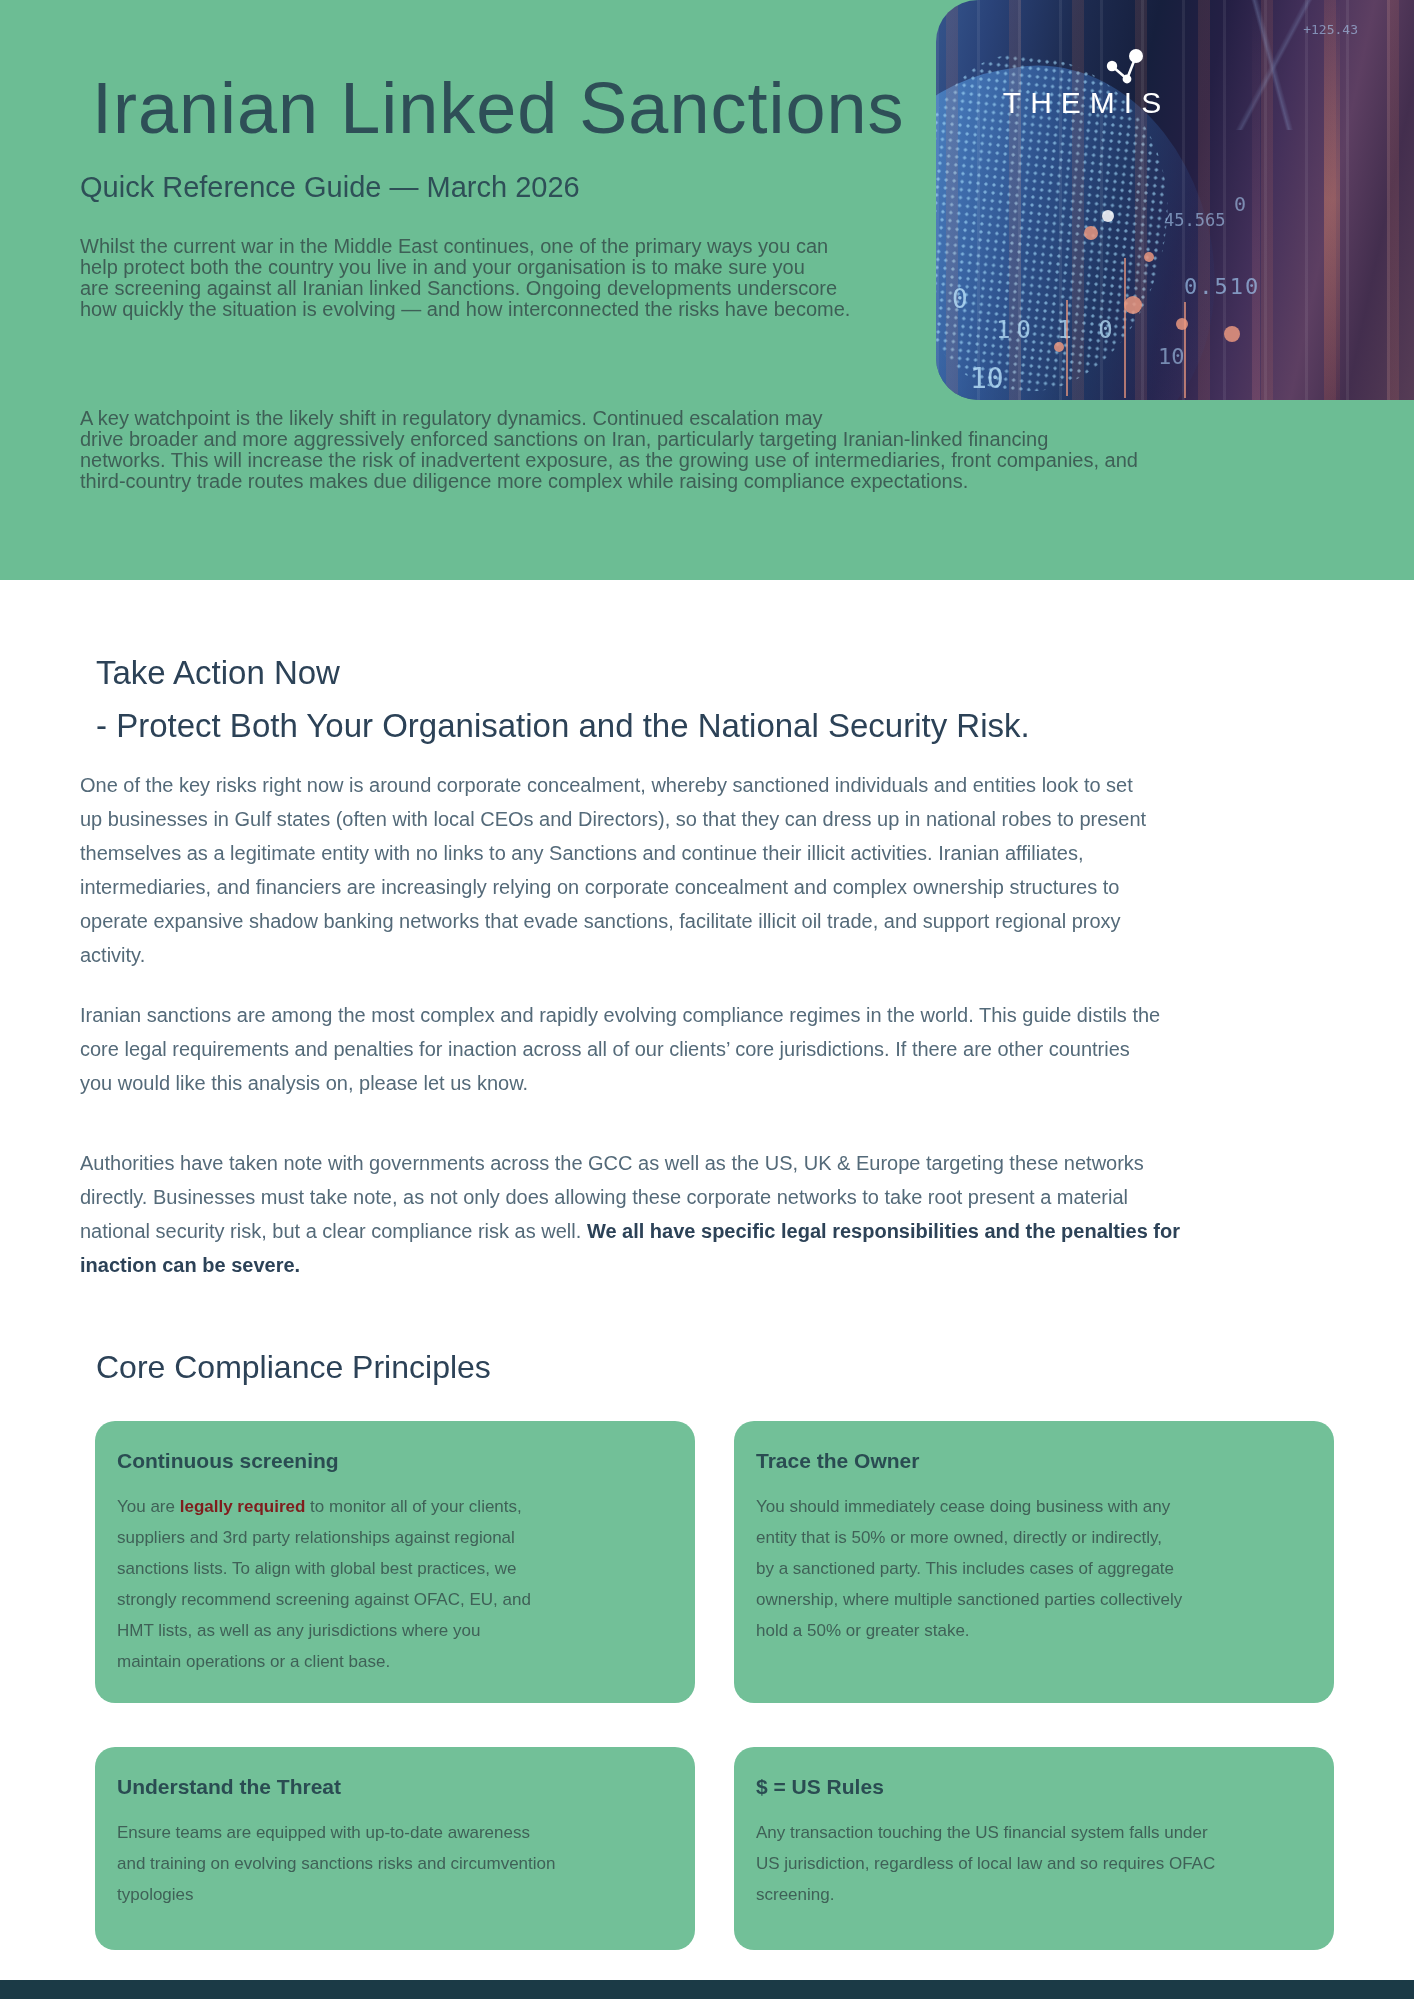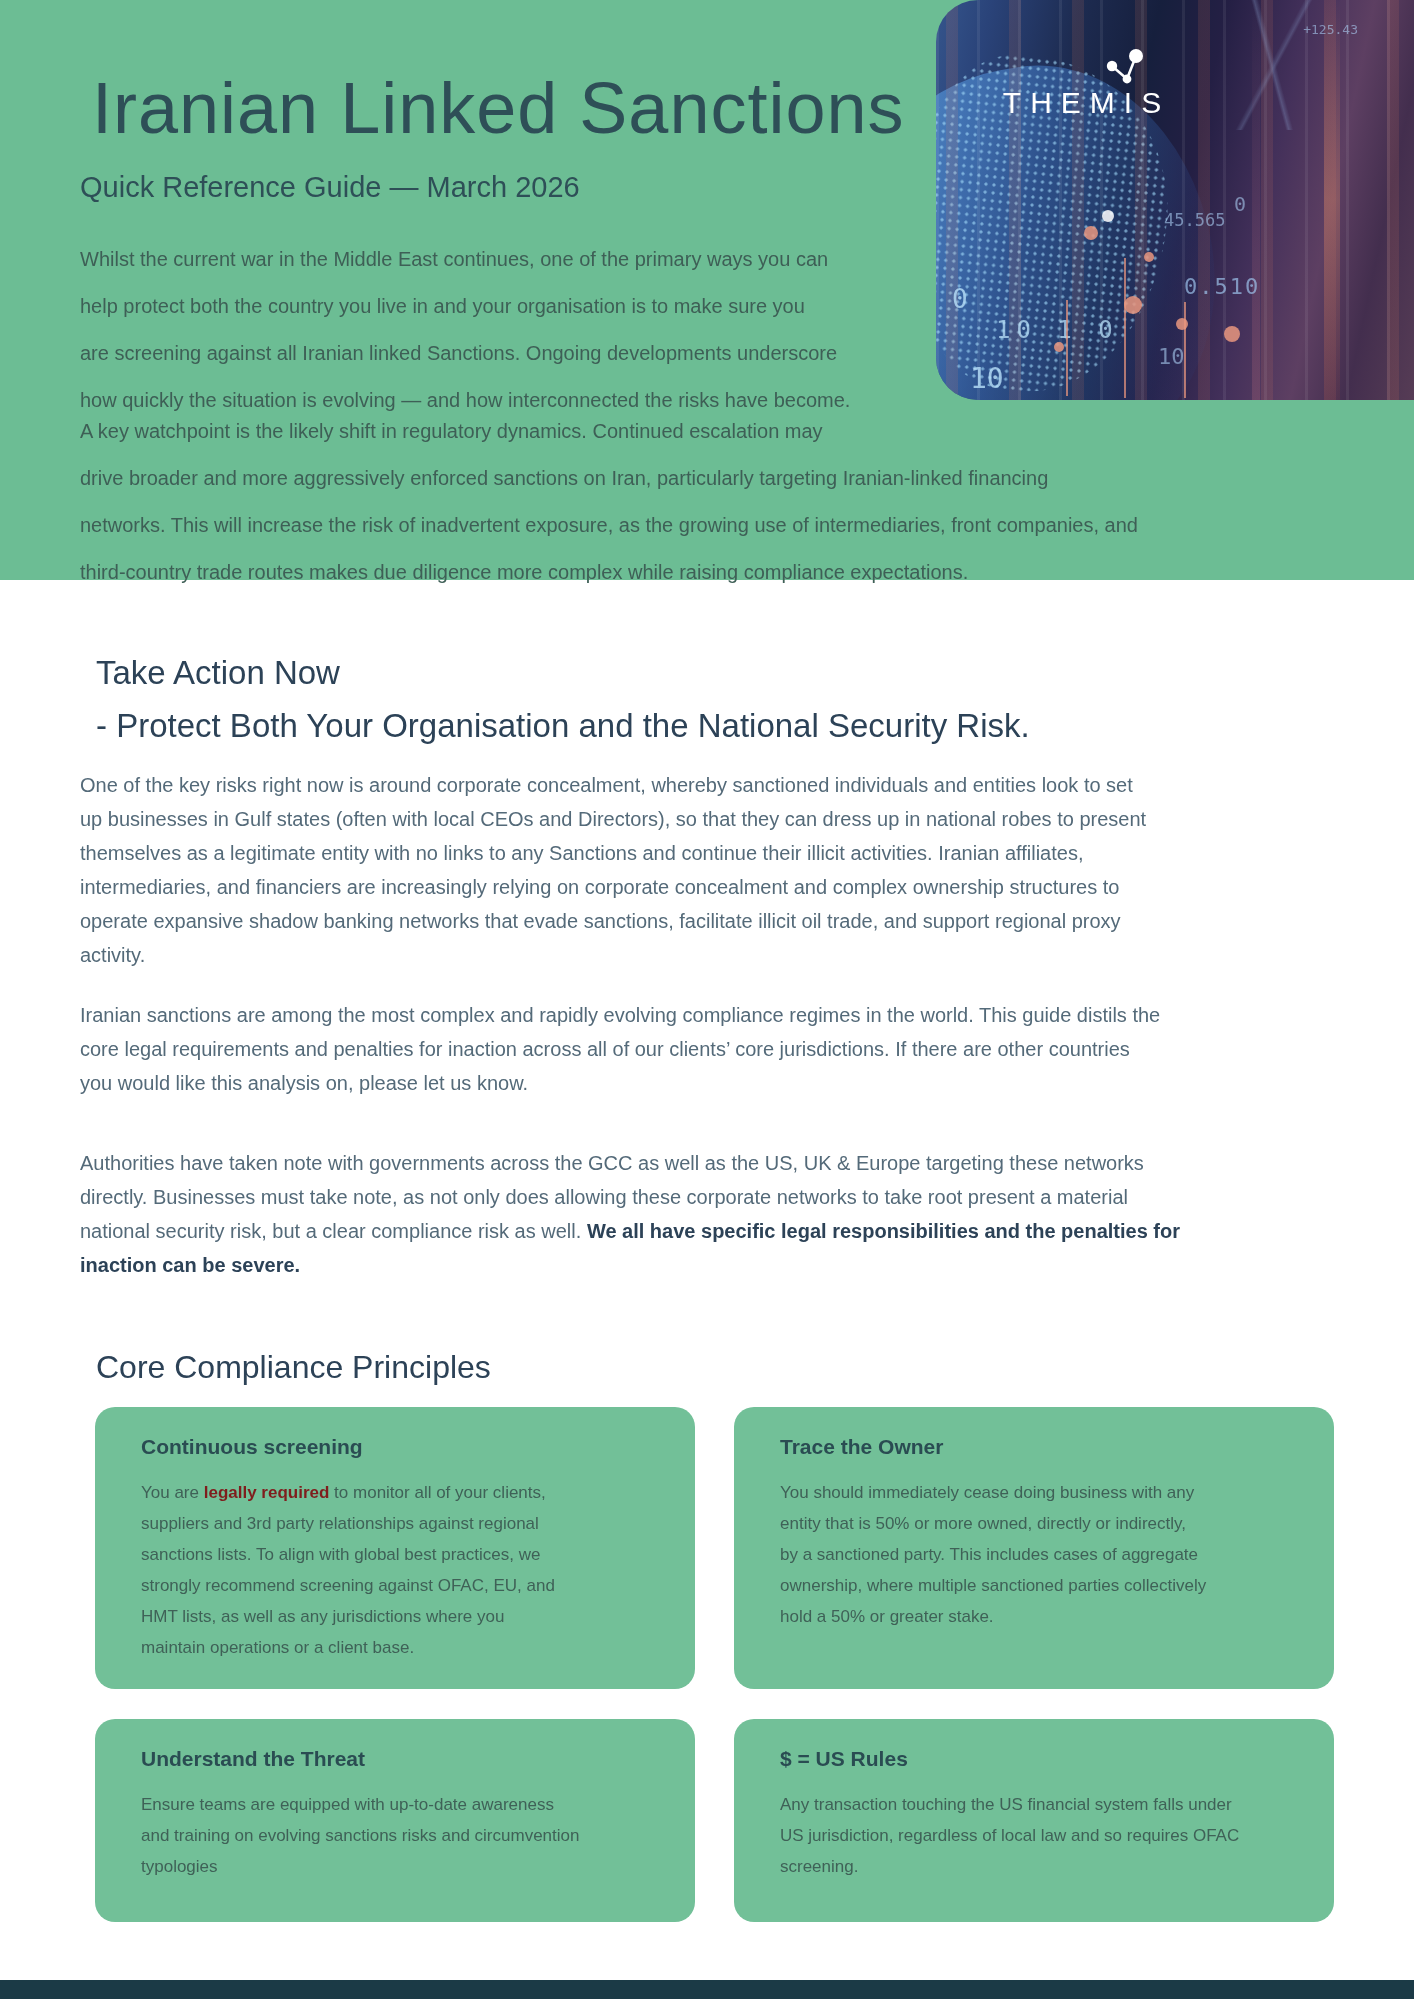--- a/index.html
+++ b/index.html
@@ -16,21 +16,21 @@
     position:absolute; left:80px; top:56px; margin:12px;
     font-size:72px; font-weight:300; letter-spacing:1px; color:#2e4f57; line-height:80px;
     white-space:nowrap;
   }
   .hero-subtitle {
     position:absolute; left:80px; top:168px; margin:0;
     font-size:29px; font-weight:400; color:#2e4f57; line-height:38px;
   }
   .hero p.lead {
     margin:0; position:absolute; left:80px;
-    font-size:20px; line-height:47px; color:#3e5f56; white-space:pre-line;
+    font-size:20px; line-height:21px; color:#3e5f56; white-space:pre-line;
   }
   .hero .para1 { top:236px; width:900px; }
   .hero .para2 { top:408px; width:1300px; }
 
   
   .photo {
     position:absolute; top:0; right:0; width:478px; height:400px;
     border-radius:42px 0 0 42px; overflow:hidden;
     background:linear-gradient(102deg,#35558c 0%,#2a4379 10%,#1d2b50 26%,#161f3d 40%,#241f44 52%,#43305a 66%,#5d3f62 78%,#432e4e 88%,#563c55 100%);
   }
@@ -88,21 +88,21 @@
   
   .main { position:absolute; top:580px; left:0; width:1414px; padding:50px 64px 0 80px; }
   .h2 { margin:16px; font-size:33px; font-weight:400; color:#2c4257; line-height:53px; white-space:pre-line; }
   .body-p { margin:10px 0 0; font-size:20px; line-height:34px; color:#546a79; white-space:pre-line; width:1290px; }
   .body-p.pb { margin-top:46px; }
   .body-p.pc { margin-top:26px; }
   .body-p b { color:#2c4257; font-weight:700; }
   .h2.principles { margin-top:62px; font-size:32px; line-height:46px; }
 
   .grid { margin:17px 0 0 15px; display:grid; grid-template-columns:600px 600px; column-gap:39px; row-gap:30px; }
-  .card { background:#72c098; border-radius:20px; padding:26px 46px; }
+  .card { background:#72c098; border-radius:20px; padding:26px 22px;margin-top:14px; }
   .card.tall { min-height:278px; }
   .card.short { min-height:203px; }
   .card h3 { margin:2px 0 18px; font-size:21px; font-weight:700; color:#2a4c52; }
   .card p { margin:0; font-size:17px; line-height:31px; color:#3f6157; white-space:pre-line; }
   .card p b { color:#7f1d1d; font-weight:700; }
 
   .footer-bar { position:absolute; left:0; bottom:0; width:1414px; height:19px; background:#1b3a46; }
 </style>
 </head>
 <body>

